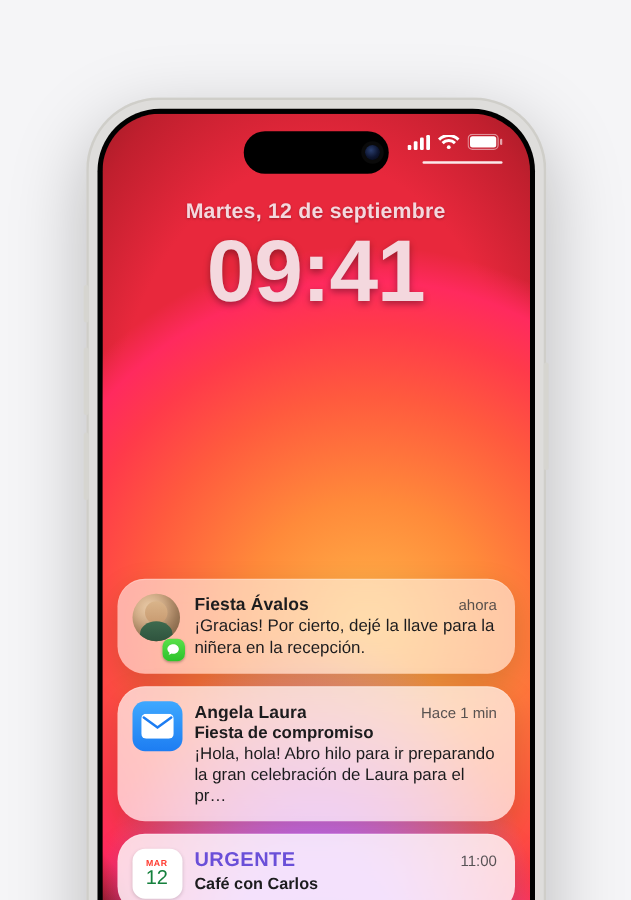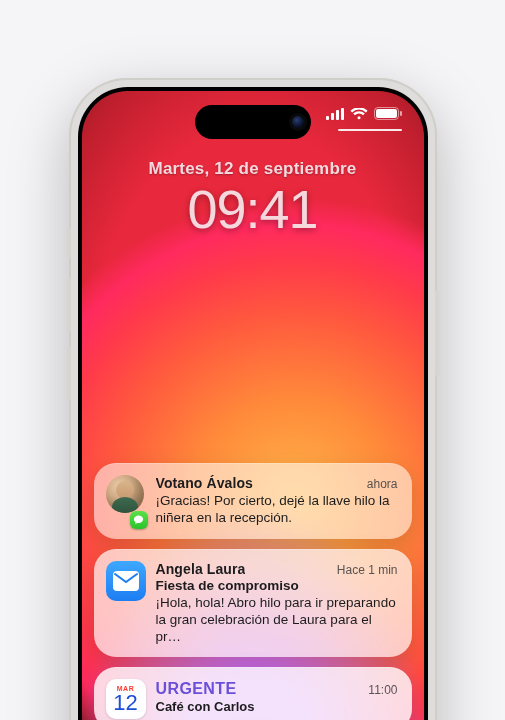--- a/index.html
+++ b/index.html
@@ -69,21 +69,21 @@
   .status {
     position:absolute; top:16px; right:22px;
     display:flex; align-items:center; gap:6px;
   }
   .status svg { display:block; }
   .status .underline { position:absolute; right:0; top:22px; width:64px; height:1.5px; background:rgba(255,255,255,.9); border-radius:1px;}
 
   
   .datetime { position:absolute; top:68px; left:0; right:0; text-align:center; color:#f4d8de; }
   .date { font-size:17px; font-weight:600; letter-spacing:.2px; text-shadow:0 1px 2px rgba(0,0,0,.3);}
-  .time { font-size:54px; font-weight:400; line-height:.92; letter-spacing:-1px; margin-top:6px; text-shadow:0 2px 6px rgba(0,0,0,.35);}
+  .time { font-size:70px; font-weight:700; line-height:.92; letter-spacing:-1px; margin-top:6px; text-shadow:0 2px 6px rgba(0,0,0,.35);}
 
   
   .notifs { position:absolute; top:372px; left:12px; right:12px; display:flex; flex-direction:column; gap:10px; }
   .card {
     background: rgba(255,255,255,.55);
     border-radius:22px;
     padding:12px 14px 12px 12px;
     display:flex; gap:10px;
     box-shadow: 0 1px 0 rgba(255,255,255,.2) inset, 0 8px 24px rgba(0,0,0,.15);
     backdrop-filter: blur(10px);
@@ -104,21 +104,21 @@
     display:flex; align-items:center; justify-content:center;
     box-shadow:0 1px 2px rgba(0,0,0,.3);
   }
   .badge.messages { background: linear-gradient(#5ae04a,#2bc22a); }
   .badge.messages svg { width:11px; height:11px; }
   .appicon { width:40px; height:40px; border-radius:10px; display:flex; align-items:center; justify-content:center; }
   .appicon.mail { background: linear-gradient(#3ea8ff,#1d7df2); }
   .appicon.mail svg { width:26px; height:20px; }
   .appicon.cal  { background:#fff; flex-direction:column; box-shadow:0 1px 3px rgba(0,0,0,.15);}
   .appicon.cal .cal-top{font-size:7px;font-weight:700;color:#ff3b30;letter-spacing:.5px;}
-  .appicon.cal .cal-day{font-size:22px;font-weight:400;color:#1d4ed8;line-height:1;}
+  .appicon.cal .cal-day{font-size:16px;font-weight:400;color:#15803d;line-height:1;}
 
   .body { flex:1; min-width:0; color:#1c1c1e; }
   .row1 { display:flex; justify-content:space-between; align-items:baseline; gap:8px;}
   .sender { font-size:14px; font-weight:700; letter-spacing:.1px; white-space:nowrap; overflow:hidden; text-overflow:ellipsis;}
   .when   { font-size:12px; color:#3a3a3c; opacity:.85; white-space:nowrap;}
   .subject{ font-size:13.5px; font-weight:700; margin-top:1px;}
   .subject.urgent{ color:#6a4fd8; letter-spacing:.4px; font-size:16px;text-align:right;}
   .msg    { font-size:13.5px; line-height:1.28; margin-top:1px; color:#1c1c1e;}
 </style>
 </head>
@@ -170,24 +170,24 @@
             <div class="icon-slot">
               <div class="avatar"></div>
               <div class="badge messages">
                 <svg viewBox="0 0 24 24">
                     <path fill="#fff" d="M12 3C6.5 3 2 6.8 2 11.4c0 2.6 1.5 4.9 3.8 6.4-.2 1-.8 2.5-1.7 3.6 1.9-.2 3.9-1.1 5.2-2 .9.2 1.8.3 2.7.3 5.5 0 10-3.8 10-8.4S17.5 3 12 3Z"></path>
                   </svg>
               </div>
             </div>
             <div class="body">
               <div class="row1">
-                <span class="sender">Votano Ávalos</span>
+                <span class="sender">Fiesta Ávalos</span>
                 <span class="when">ahora</span>
               </div>
-              <div class="msg">¡Gracias! Por cierto, dejé la llave hilo la niñera en la recepción.</div>
+              <div class="msg">¡Gracias! Por cierto, dejé la llave para la niñera en la recepción.</div>
             </div>
           </div>
 
           <div class="card mail">
             <div class="icon-slot">
               <div class="appicon mail">
                 <svg viewBox="0 0 26 20">
                     <rect x="0" y="0" width="26" height="20" rx="4" fill="#fff"></rect>
                     <path d="M2 3l11 8L24 3" fill="none" stroke="#1d7df2" stroke-width="2" stroke-linecap="round"></path>
                   </svg>

